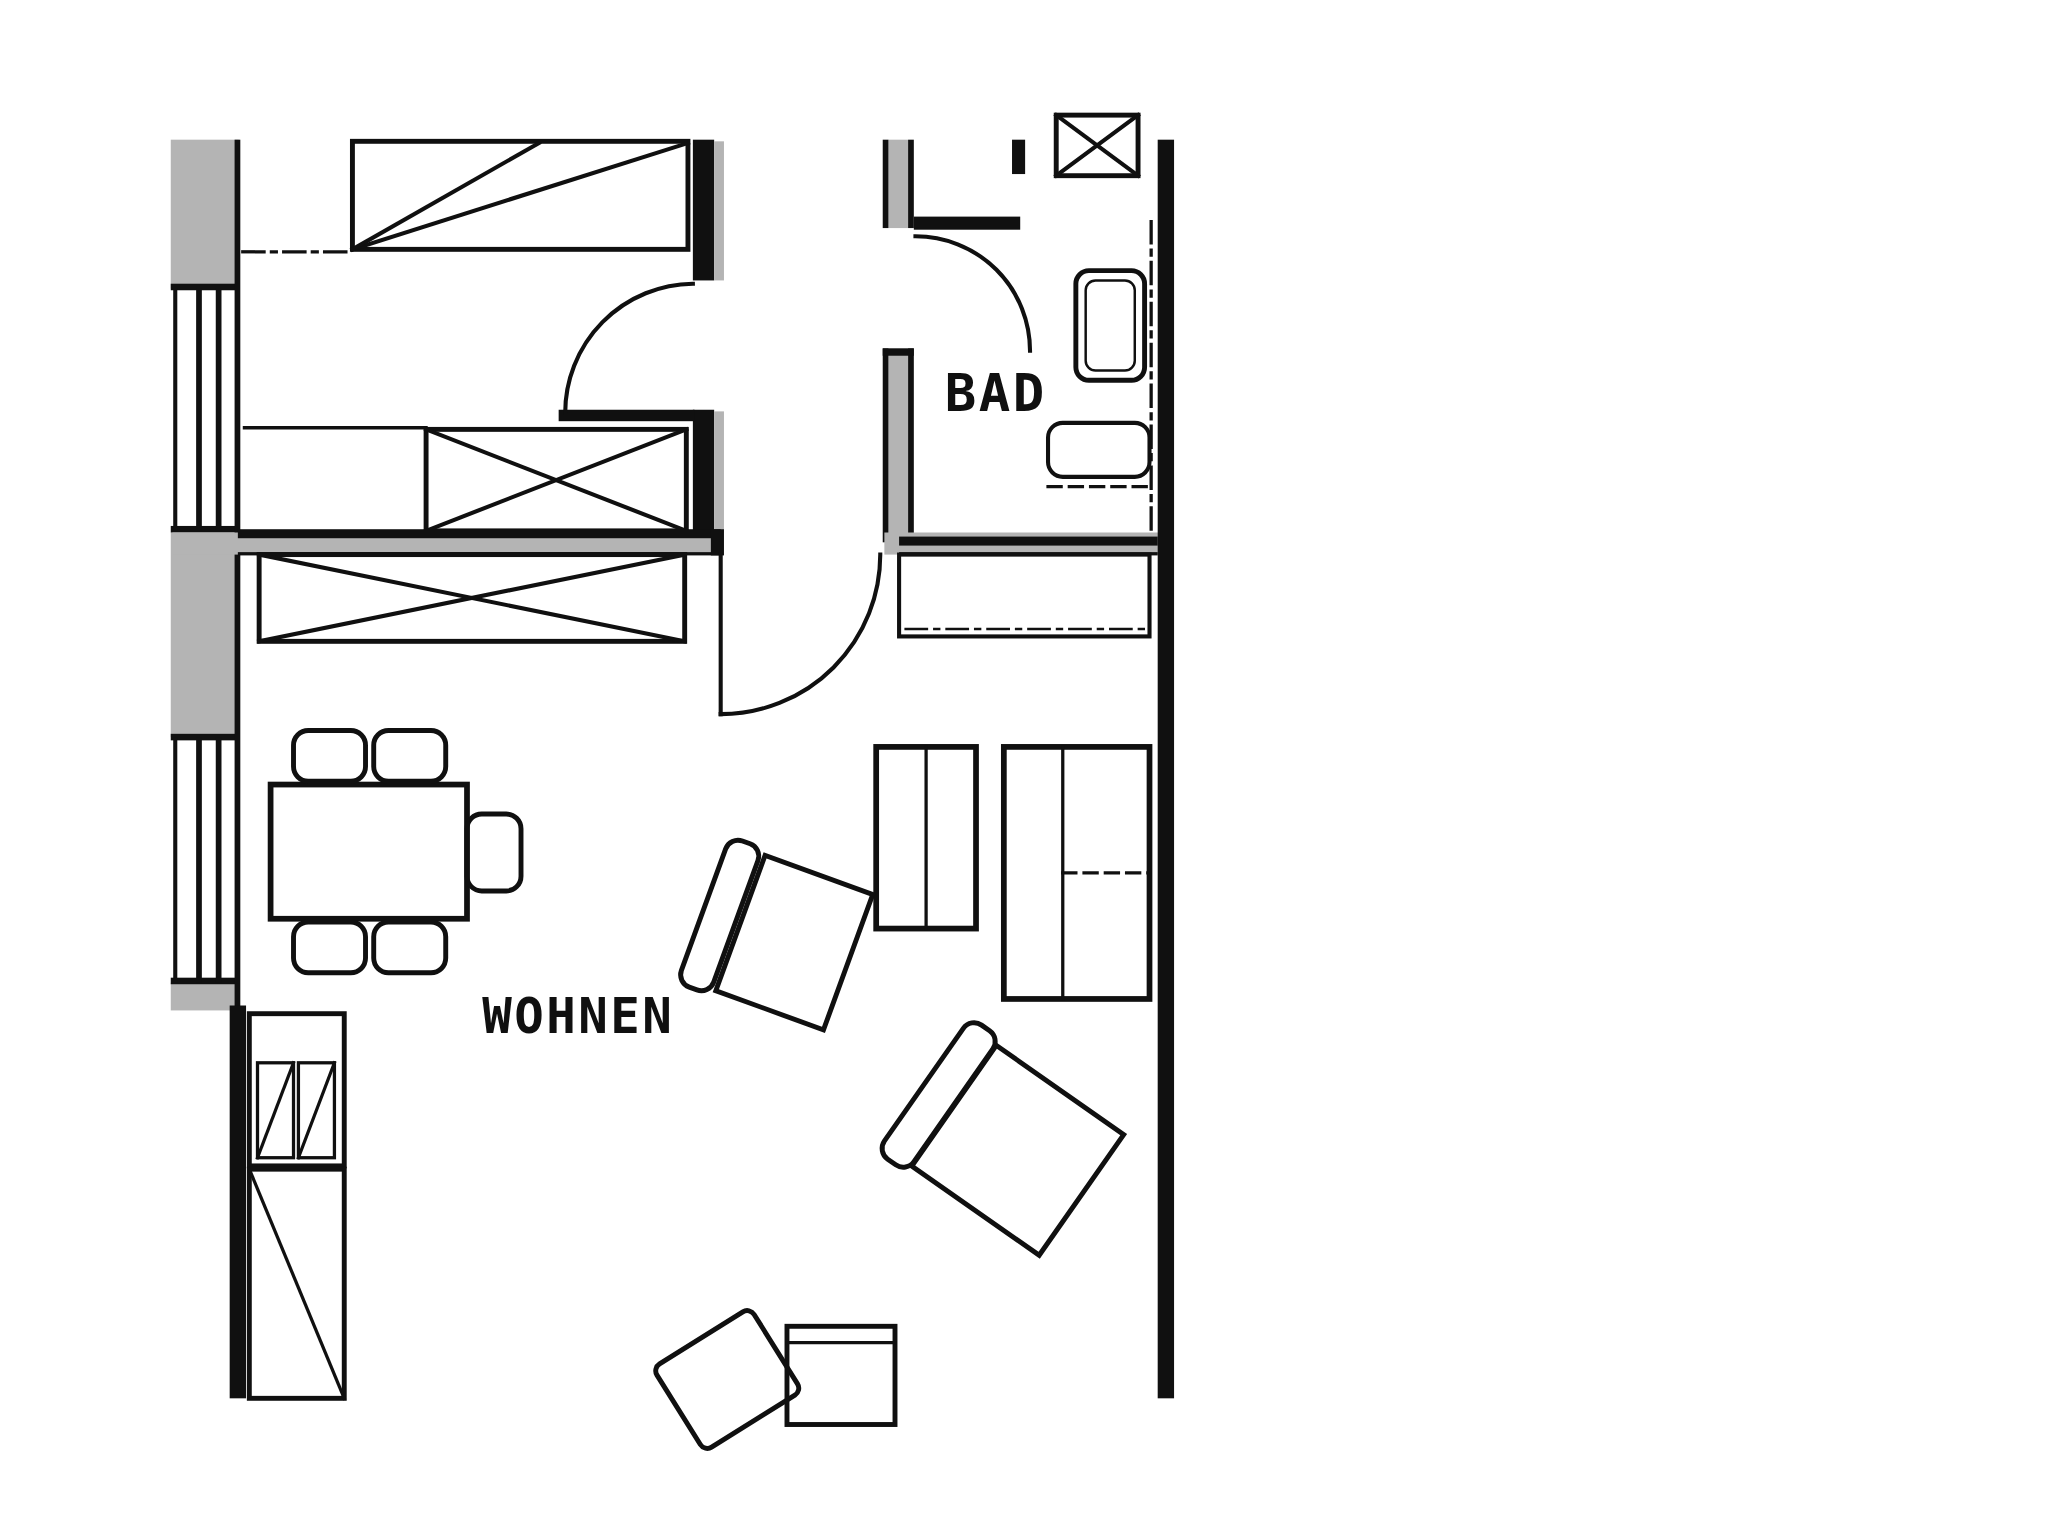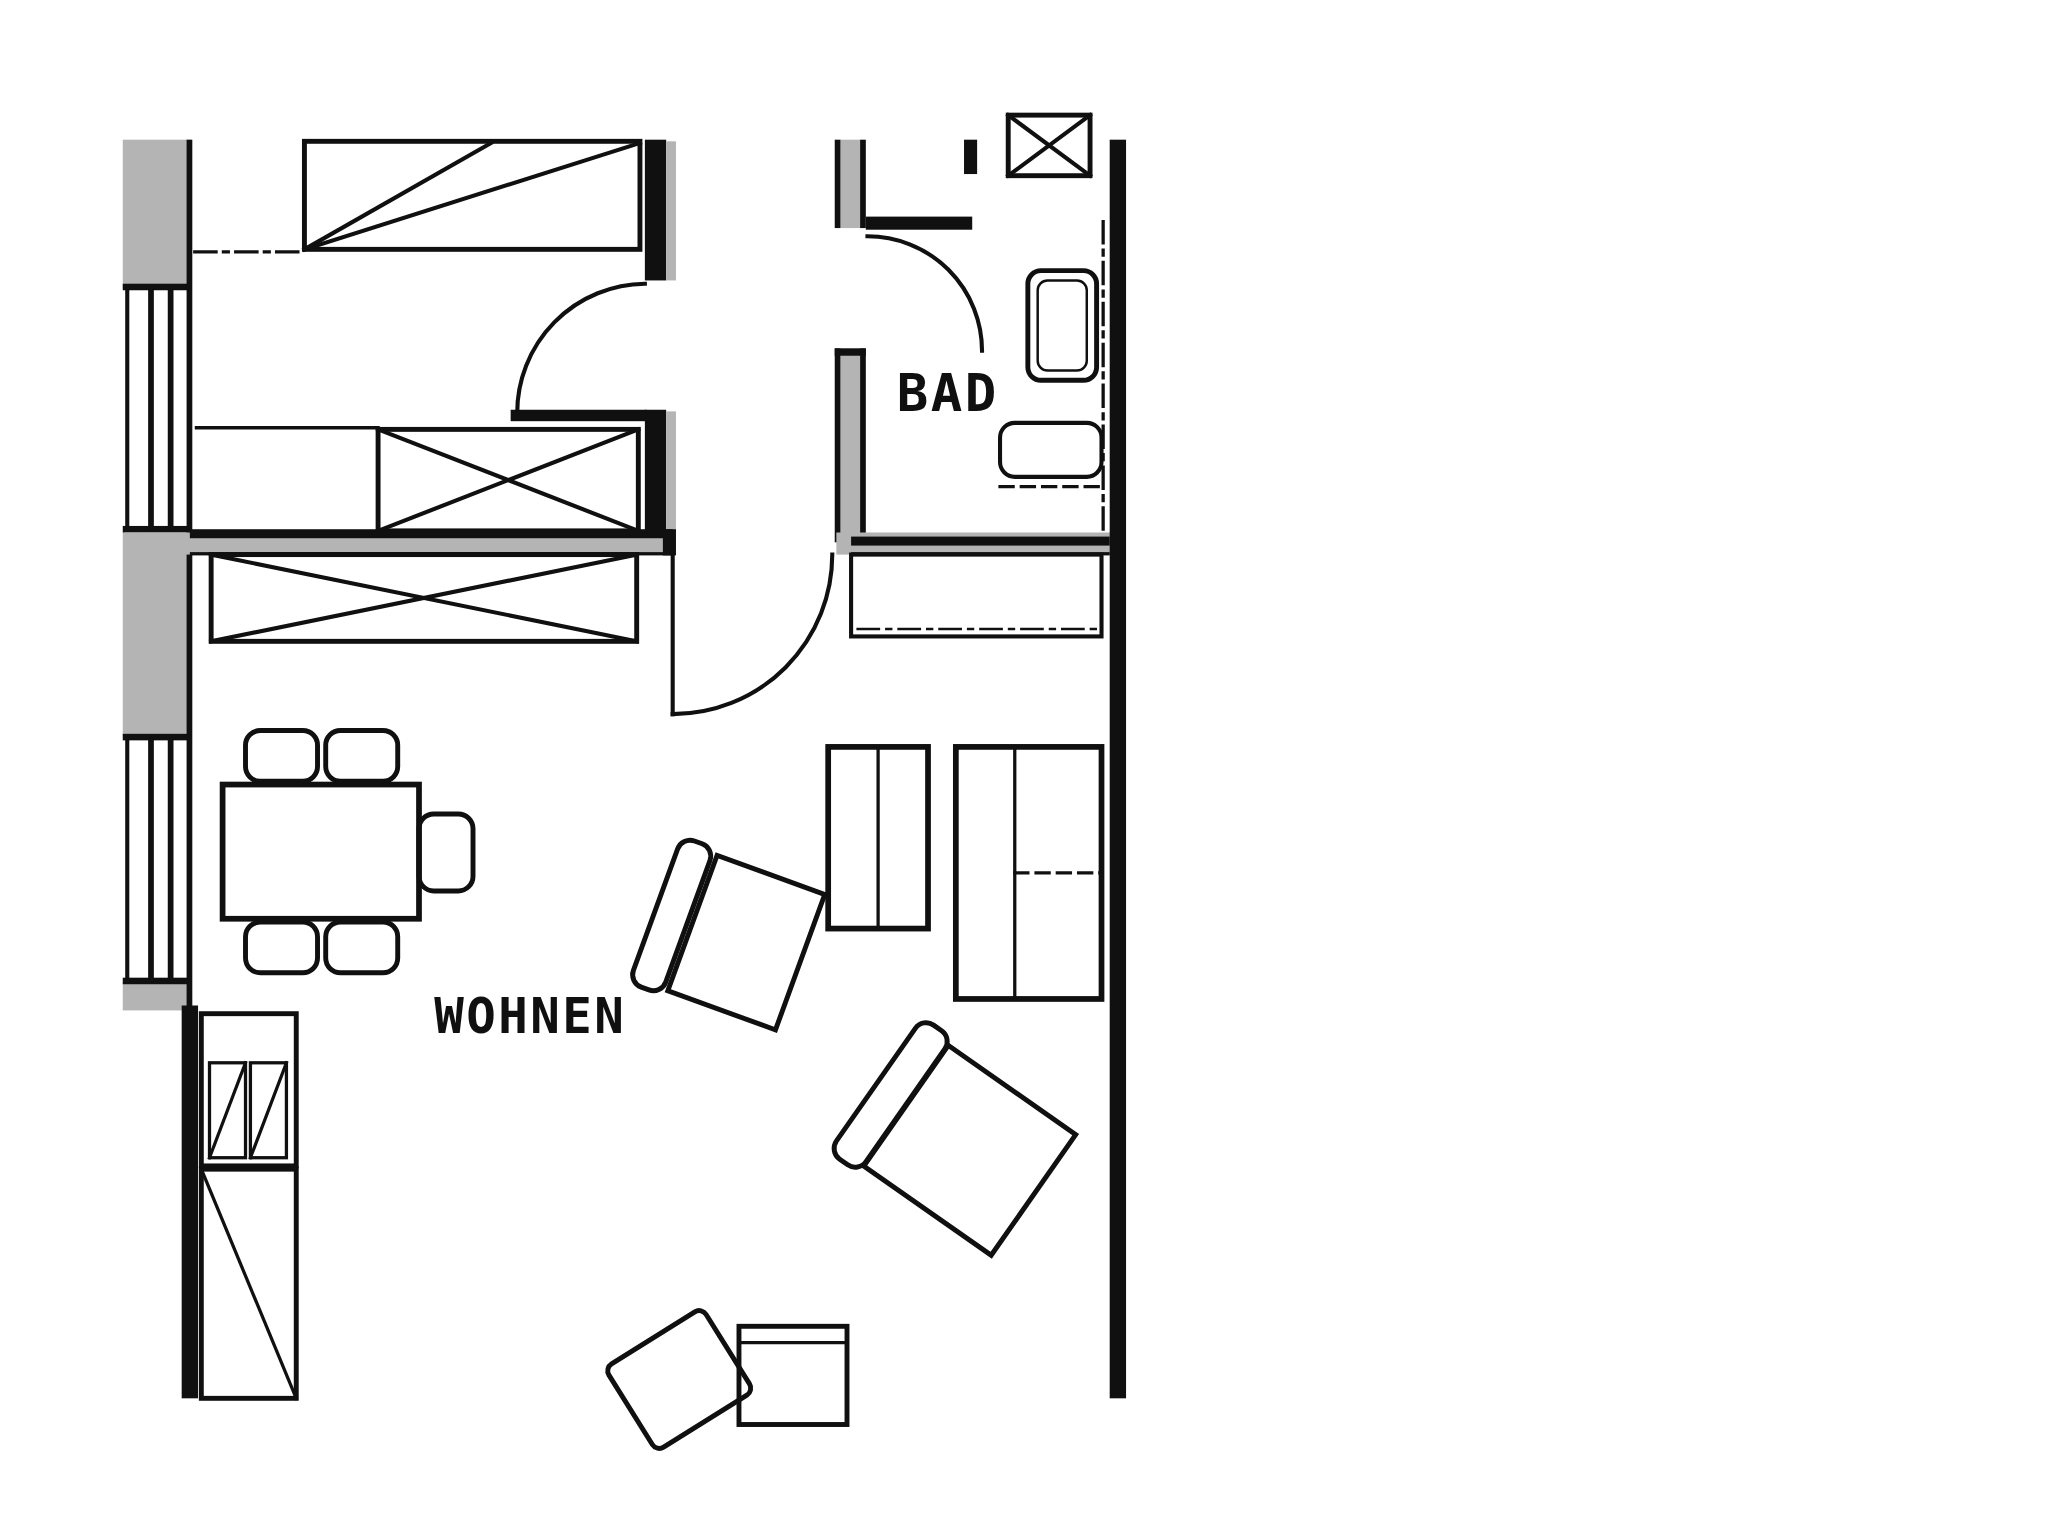--- a/index.html
+++ b/index.html
@@ -2,20 +2,21 @@
 <html><head>
 <meta charset="utf-8">
 <style>
   html,body { margin:0; padding:0; background:#ffffff; }
   #stage {
     position:relative;
     width:1676px; height:1538px;
     background:#ffffff;
     overflow:hidden;
     font-family:"DejaVu Sans Mono", monospace;
+    margin-left:48px;
   }
   svg { display:block; width:100%; height:100%; }
 
   .s3 { stroke:#101010; stroke-width:3; fill:none; stroke-linecap:square; }
   .s4 { stroke:#101010; stroke-width:4; fill:none; stroke-linecap:square; }
   .s5 { stroke:#101010; stroke-width:5; fill:none; stroke-linecap:square; }
   .s6 { stroke:#101010; stroke-width:6; fill:none; stroke-linecap:square; }
   .s7 { stroke:#101010; stroke-width:7; fill:none; stroke-linecap:square; }
   .ink  { fill:#101010; stroke:none; }
   .gray { fill:#b4b4b4; stroke:none; }

